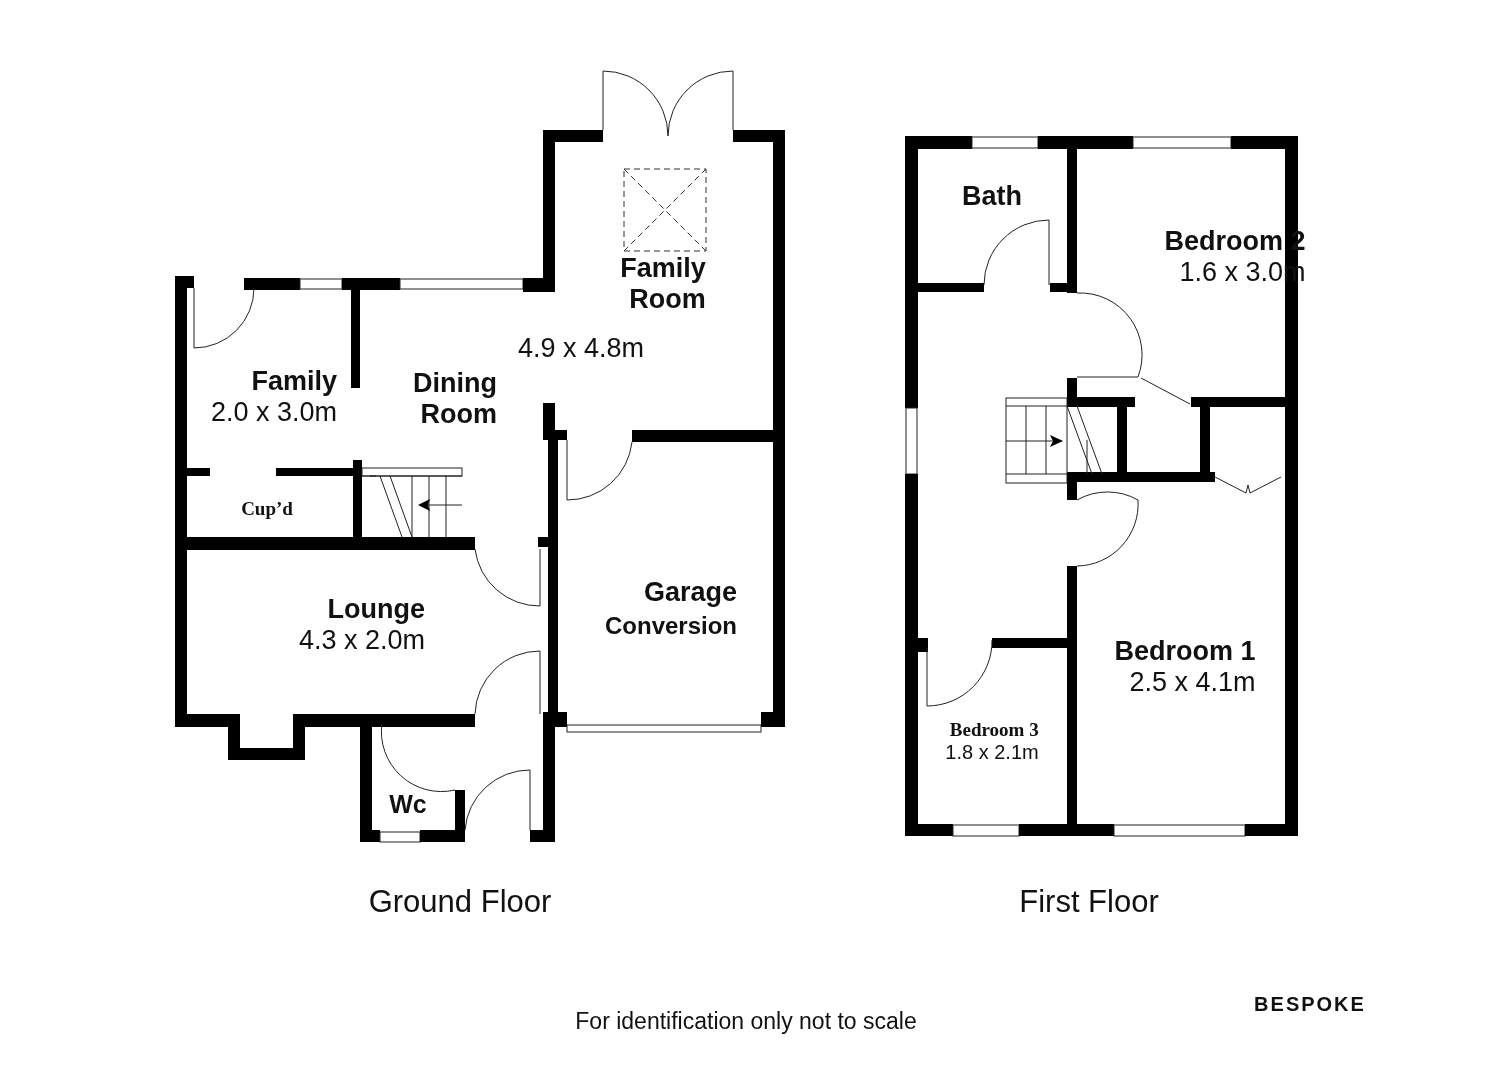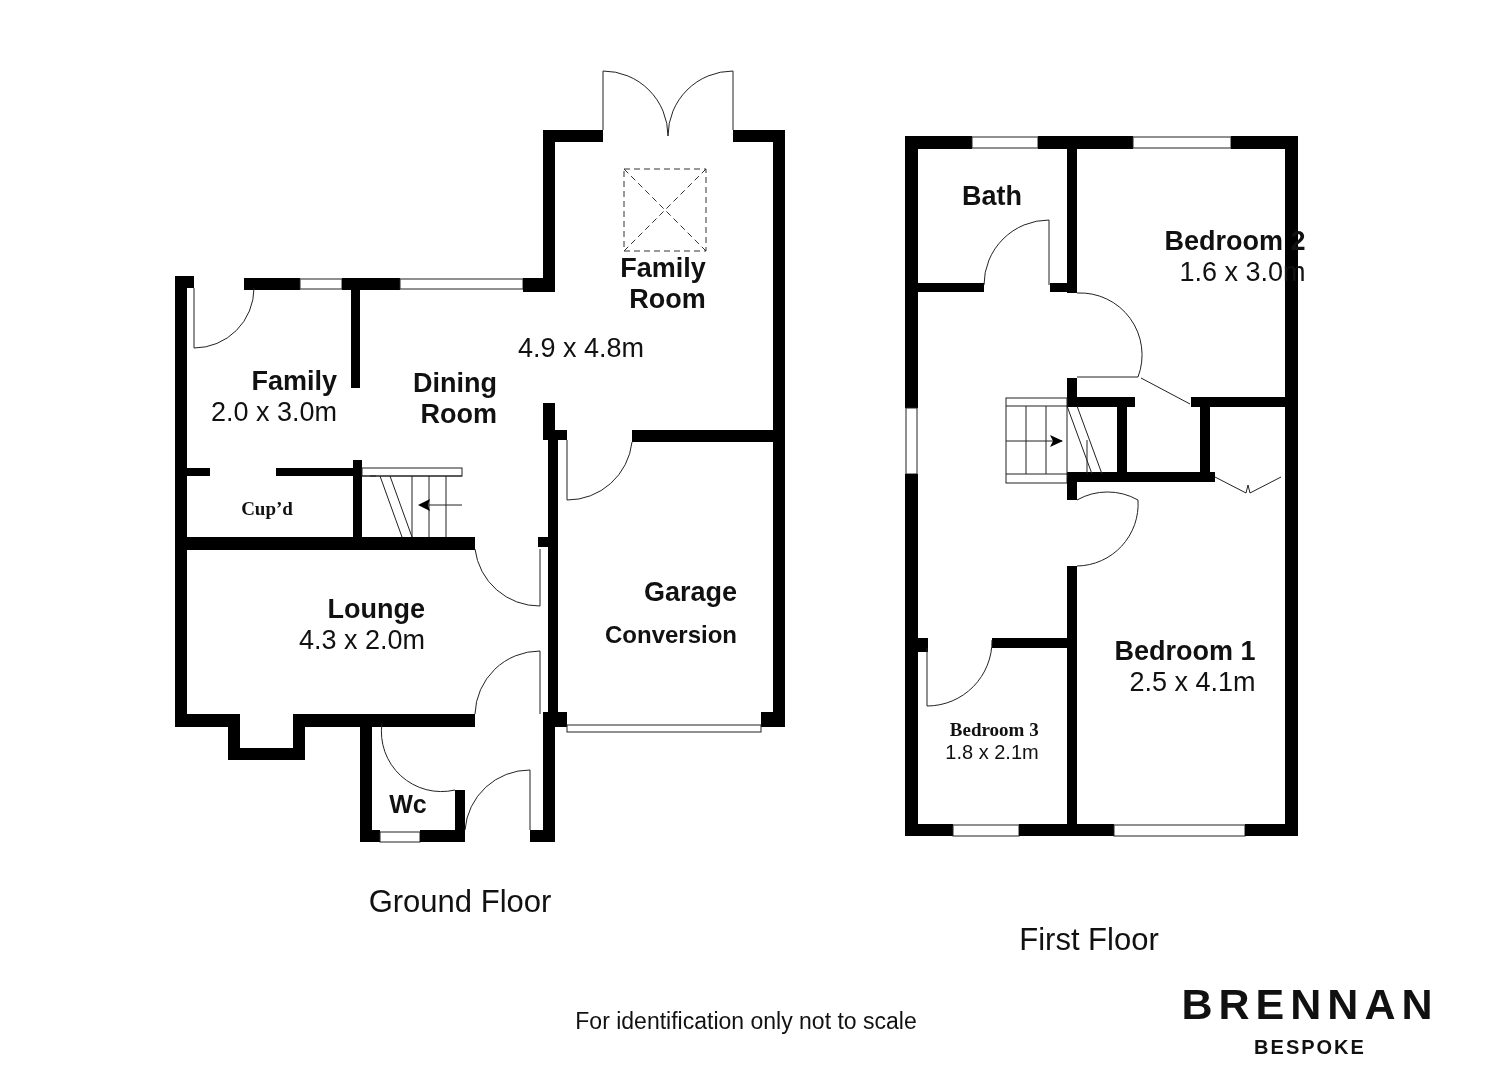--- a/index.html
+++ b/index.html
@@ -166,21 +166,21 @@
 
 <div class="lbl rn-sm" style="left:267px;top:498px;">Cup’d</div>
 
 <div class="lbl" style="left:362px;top:594px;">
   <div class="rn">Lounge</div>
   <div class="rd">4.3 x 2.0m</div>
 </div>
 
 <div class="lbl" style="left:671px;top:577px;">
   <div class="rn">Garage</div>
-  <div class="rn" style="font-size:24px;margin-top:13px;">Conversion</div>
+  <div class="rn" style="font-size:24px;margin-top:4px;">Conversion</div>
 </div>
 
 <div class="lbl rn" style="left:408px;top:790px;font-size:25px;">Wc</div>
 
 <div class="lbl rn" style="left:992px;top:181px;">Bath</div>
 
 <div class="lbl" style="left:1187px;top:226px;margin-left:48px;">
   <div class="rn">Bedroom 2</div>
   <div class="rd">1.6 x 3.0m</div>
 </div>
@@ -189,20 +189,19 @@
   <div class="rn">Bedroom 1</div>
   <div class="rd">2.5 x 4.1m</div>
 </div>
 
 <div class="lbl" style="left:992px;top:719px;">
   <div class="rn-sm">Bedroom 3</div>
   <div class="rd-sm">1.8 x 2.1m</div>
 </div>
 
 <div class="floor" style="left:460px;top:884px;">Ground Floor</div>
-<div class="floor" style="left:1089px;top:884px;margin-top:38px;">First Floor</div>
+<div class="floor" style="left:1089px;top:884px;">First Floor</div>
 
 <div class="disclaimer">For identification only not to scale</div>
 
 <div class="brand">
-  <div class="brand-main">BRENNAN</div>
   <div class="brand-sub">BESPOKE</div>
 </div>
 
 </body></html>

